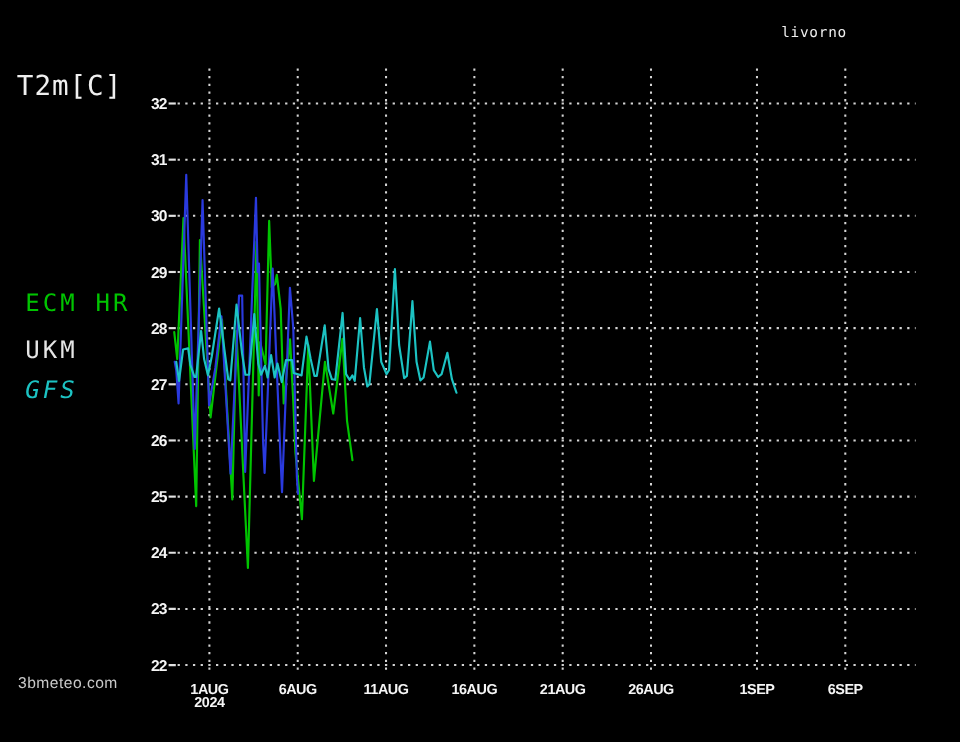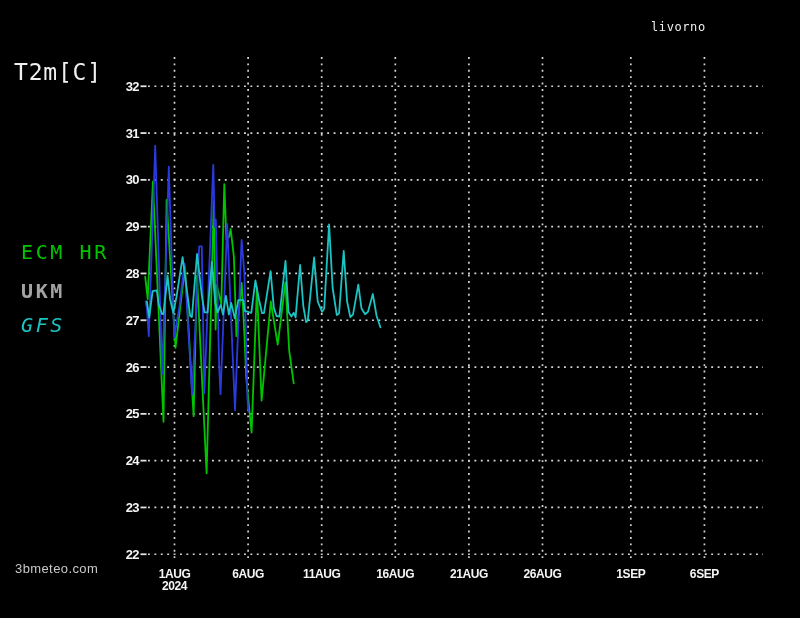--- a/index.html
+++ b/index.html
@@ -14,21 +14,21 @@
   #watermark{left:15px;top:530px;font-family:"Liberation Sans",sans-serif;font-size:13px;letter-spacing:0.4px;color:#c9c9c9;margin-top:31px;}
   svg text{font-family:"Liberation Sans",sans-serif;font-weight:bold;fill:#f5f5f5;}
 </style>
 </head>
 <body>
 
 <div class="abs" id="title">T2m[C]</div>
 <div class="abs" id="location">livorno</div>
 
 <div class="abs legend-item" id="legend-0" style="color: rgb(0, 196, 0);">ECM HR</div>
-<div class="abs legend-item" id="legend-1" style="color: #a3a3a3; font-weight: bold;">UKM</div>
+<div class="abs legend-item" id="legend-1" style="color: #e5e5e5;">UKM</div>
 <div class="abs legend-item" id="legend-2" style="color: rgb(28, 195, 195); font-style: italic;">GFS</div>
 
 <div class="abs" id="watermark">3bmeteo.com</div>
 
 <svg class="abs" id="plot" width="800" height="618" style="left:0;top:0">
     <g>
       <line x1="148" y1="554.25" x2="763" y2="554.25" stroke="#d4d4d4" stroke-width="1.7" stroke-dasharray="1.9 4.5"></line>
       <line x1="140.5" y1="554.25" x2="146.5" y2="554.25" stroke="#e2e2e2" stroke-width="1.8"></line>
       <line x1="148" y1="507.45" x2="763" y2="507.45" stroke="#d4d4d4" stroke-width="1.7" stroke-dasharray="1.9 4.5"></line>
       <line x1="140.5" y1="507.45" x2="146.5" y2="507.45" stroke="#e2e2e2" stroke-width="1.8"></line>

